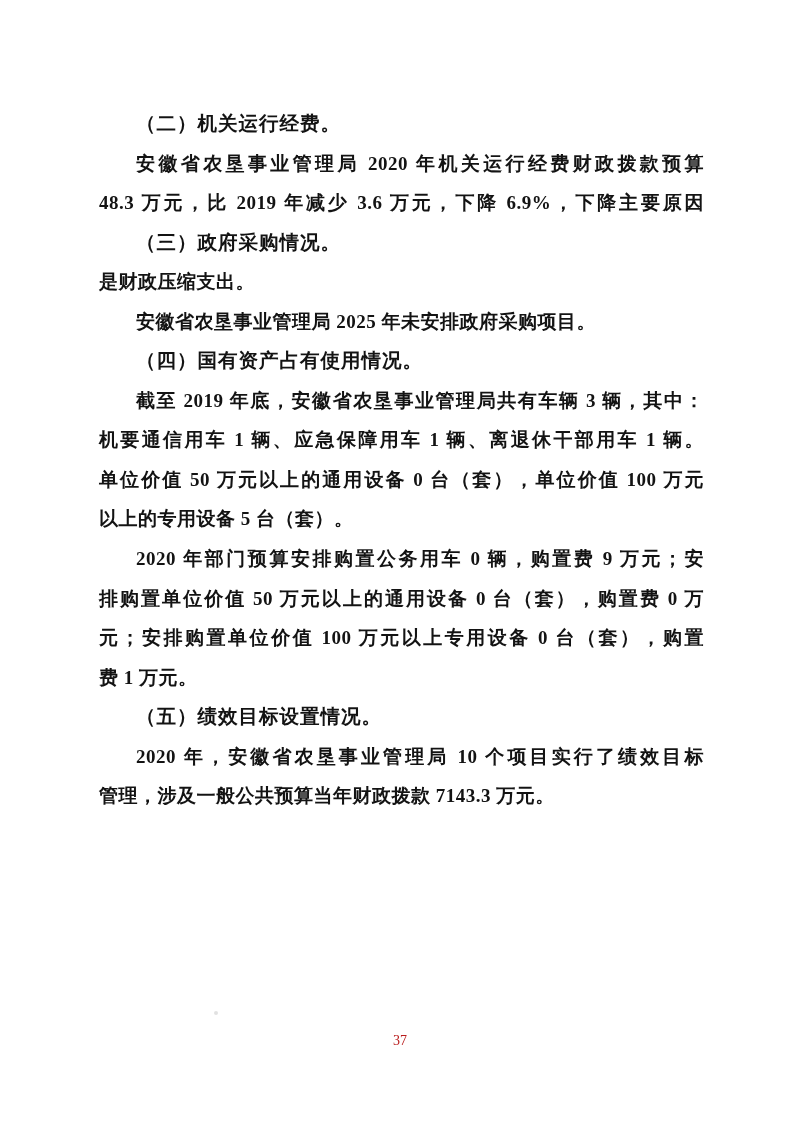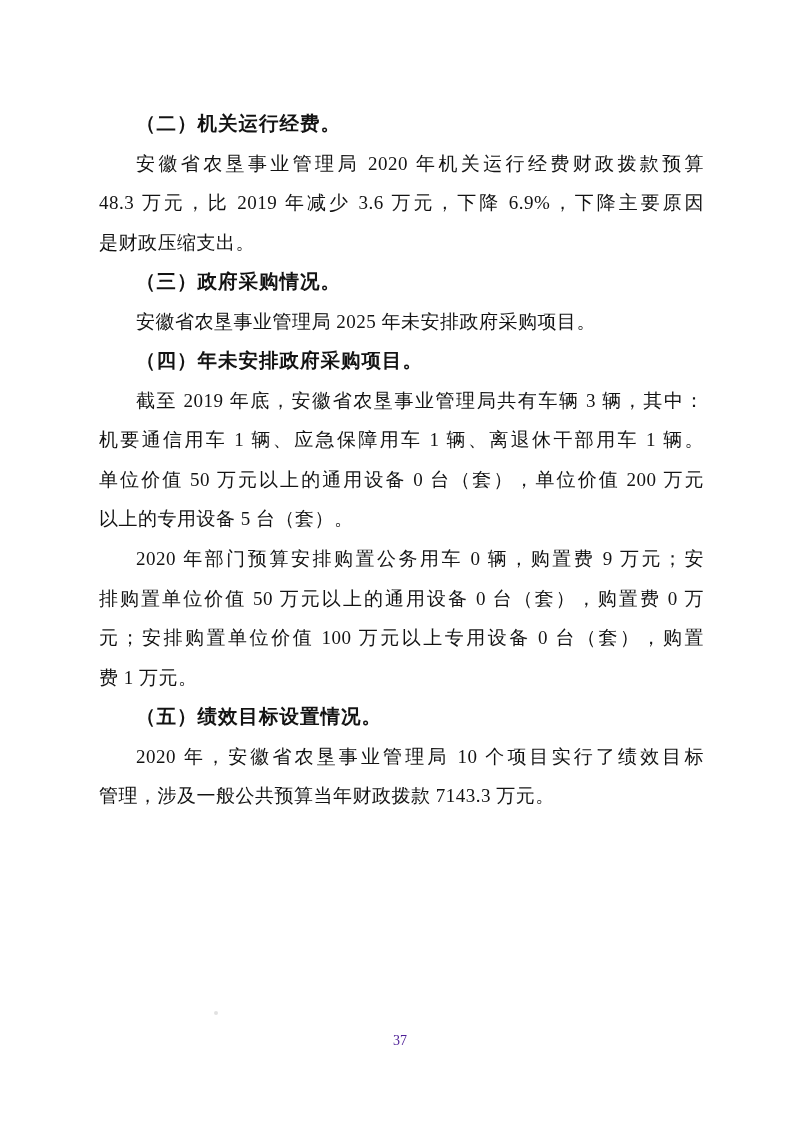--- a/index.html
+++ b/index.html
@@ -23,41 +23,42 @@
   }
   .line {
     height: 39.55px;
     line-height: 39.55px;
     font-size: 19px;
     letter-spacing: 0.5px;
     text-align: justify;
     text-align-last: left;
     white-space: nowrap;
     overflow: visible;
+    font-weight: bold;
   }
   .fill {
     white-space: normal;
     text-align-last: justify;
   }
   .first { text-indent: 37px; }
   .h {
     font-weight: 700;
     text-indent: 37px;
     font-size: 19.5px;
     letter-spacing: 1px;
     white-space: nowrap;
   }
   .page-number {
     position: absolute;
     top: 1032px;
     left: 0;
     width: 100%;
     text-align: center;
     font-size: 14px;
-    color: #4c1d95;
+    color: #b91c1c;
     line-height: 18px;
   }
   .speck {
     position: absolute;
     left: 214px;
     top: 1011px;
     width: 4px;
     height: 4px;
     background: #c9c9c9;
     border-radius: 50%;
@@ -66,27 +67,27 @@
 </style>
 </head>
 <body>
 
 <div class="page">
 
   <div class="text-block">
     <div class="line h">（二）机关运行经费。</div>
     <div class="line first fill">安徽省农垦事业管理局 2020 年机关运行经费财政拨款预算</div>
     <div class="line fill">48.3 万元，比 2019 年减少 3.6 万元，下降 6.9%，下降主要原因</div>
+    <div class="line h">（三）政府采购情况。</div>
     <div class="line">是财政压缩支出。</div>
-    <div class="line h">（三）政府采购情况。</div>
     <div class="line first">安徽省农垦事业管理局 2025 年未安排政府采购项目。</div>
-    <div class="line h">（四）年未安排政府采购项目。</div>
+    <div class="line h">（四）国有资产占有使用情况。</div>
     <div class="line first fill">截至 2019 年底，安徽省农垦事业管理局共有车辆 3 辆，其中：</div>
     <div class="line fill">机要通信用车 1 辆、应急保障用车 1 辆、离退休干部用车 1 辆。</div>
-    <div class="line fill">单位价值 50 万元以上的通用设备 0 台（套），单位价值 200 万元</div>
+    <div class="line fill">单位价值 50 万元以上的通用设备 0 台（套），单位价值 100 万元</div>
     <div class="line">以上的专用设备 5 台（套）。</div>
     <div class="line first fill">2020 年部门预算安排购置公务用车 0 辆，购置费 9 万元；安</div>
     <div class="line fill">排购置单位价值 50 万元以上的通用设备 0 台（套），购置费 0 万</div>
     <div class="line fill">元；安排购置单位价值 100 万元以上专用设备 0 台（套），购置</div>
     <div class="line">费 1 万元。</div>
     <div class="line h">（五）绩效目标设置情况。</div>
     <div class="line first fill">2020 年，安徽省农垦事业管理局 10 个项目实行了绩效目标</div>
     <div class="line">管理，涉及一般公共预算当年财政拨款 7143.3 万元。</div>
   </div>
 

